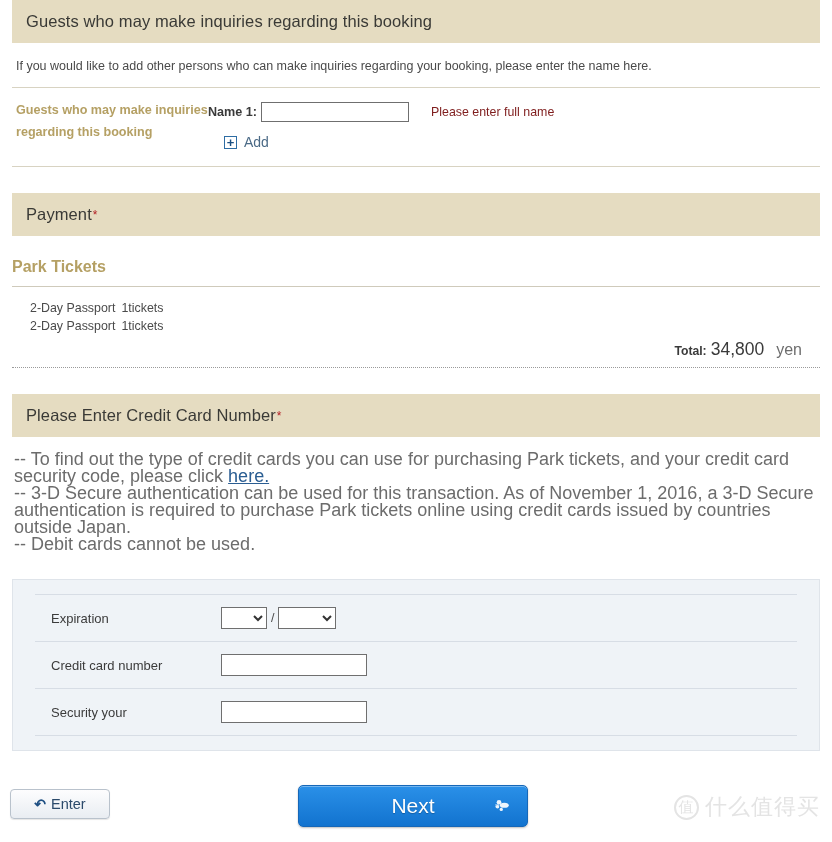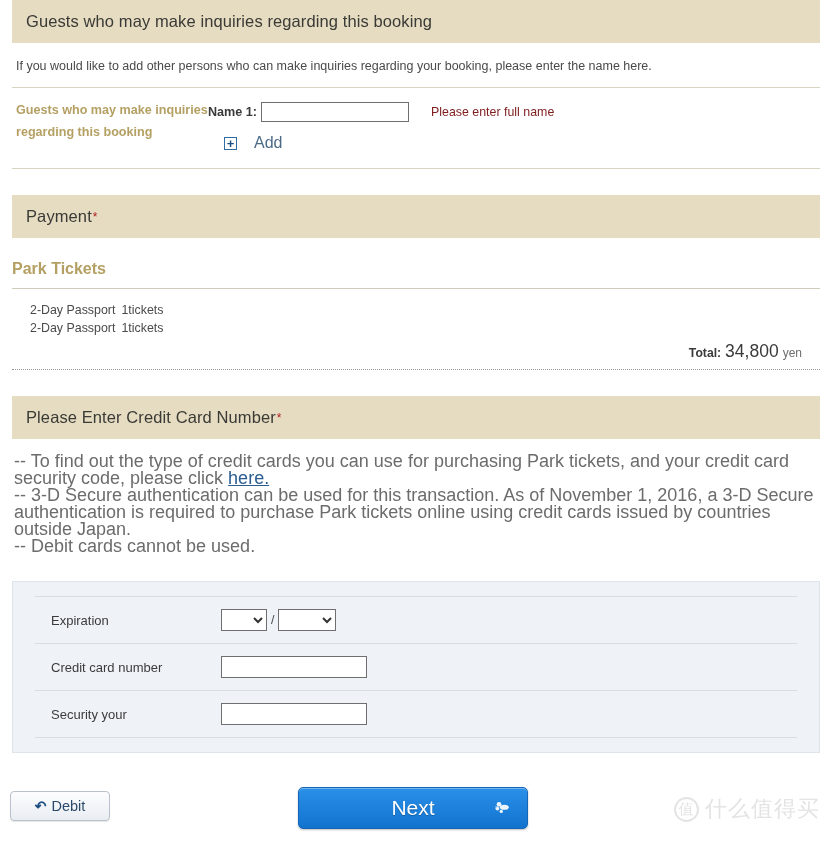--- a/index.html
+++ b/index.html
@@ -100,23 +100,23 @@
     border: 1px solid #2e6da4;
     color: #1a4f82;
     font-size: 13px;
     font-weight: bold;
     line-height: 11px;
     text-align: center;
     background: #fff;
     display: inline-block;
   }
   .add-text {
-    font-size: 16px;
+    font-size: 14px;
     color: #4b6a86;
-    margin-left: 17px;
+    margin-left: 7px;
   }
 
   .gap { height: 26px; }
 
   
   .subsection {
     margin: 0 12px;
   }
   .sub-title {
     font-size: 16px;
@@ -141,23 +141,23 @@
     font-size: 12.2px;
     font-weight: bold;
     color: #3a3a3a;
   }
   .total-amount {
     font-size: 17.5px;
     color: #3a3a3a;
     margin-left: 4px;
   }
   .total-unit {
-    font-size: 12px;
+    font-size: 16px;
     color: #6d6d6d;
-    margin-left: 4px;
+    margin-left: 12px;
   }
 
   
   .notes {
     margin: 0 12px;
     padding: 14px 2px 0 2px;
     font-size: 18px;
     line-height: 17px;
     color: #6c6c6c;
   }
@@ -381,21 +381,21 @@
           <input class="cc-input" type="text" value="" style="">
         </td>
       </tr>
     </tbody>
       </table>
   </div>
 
   <div class="footer">
     <div class="btn-back">
       <span class="back-arrow">↶</span>
-      <span>Debit</span>
+      <span>Enter</span>
     </div>
 
     <div class="btn-next">
       <span class="lbl">Next</span>
       <svg class="next-glyph" viewBox="0 0 24 24">
         <g fill="#ffffff">
           <circle cx="8" cy="7" r="3.1"></circle>
           <circle cx="6" cy="13" r="2.4"></circle>
           <ellipse cx="15" cy="11" rx="6" ry="3.4"></ellipse>
           <circle cx="11" cy="16.5" r="2.2"></circle>

